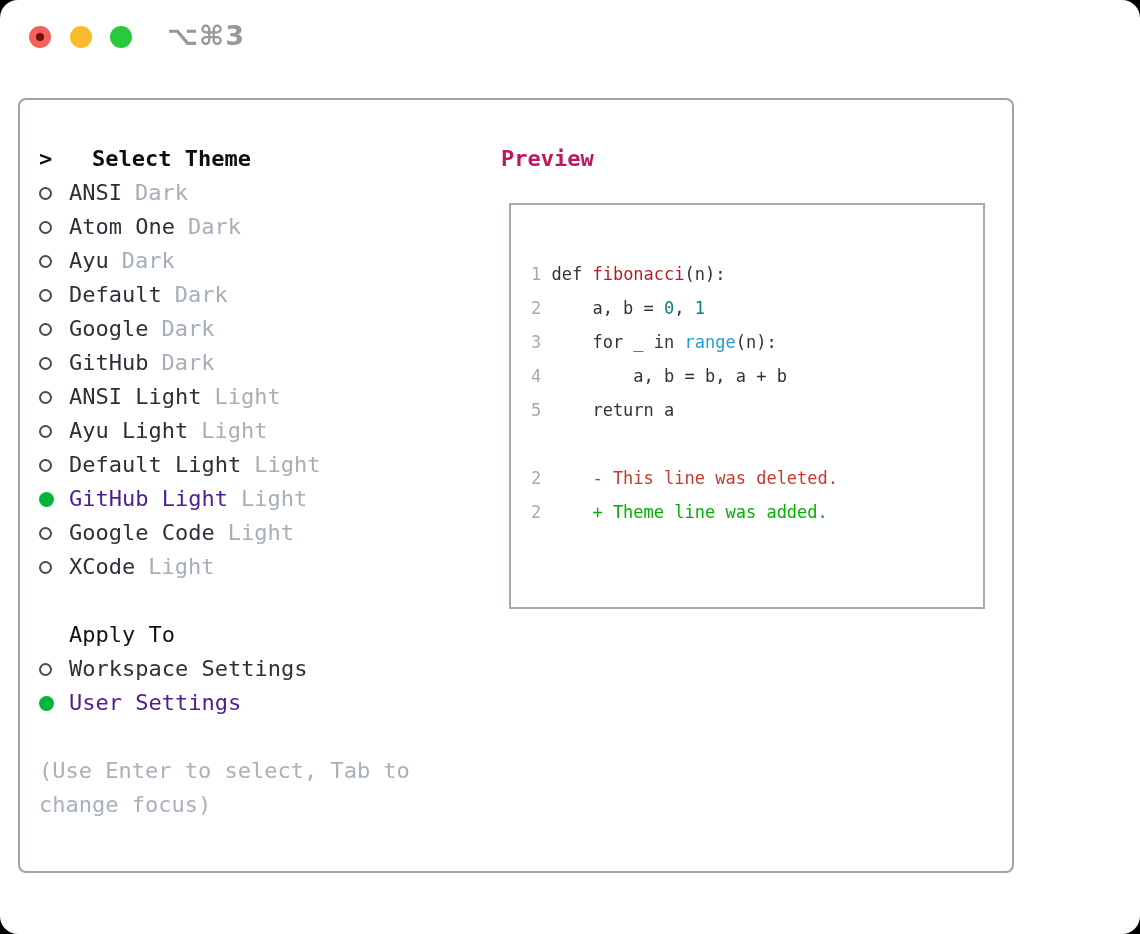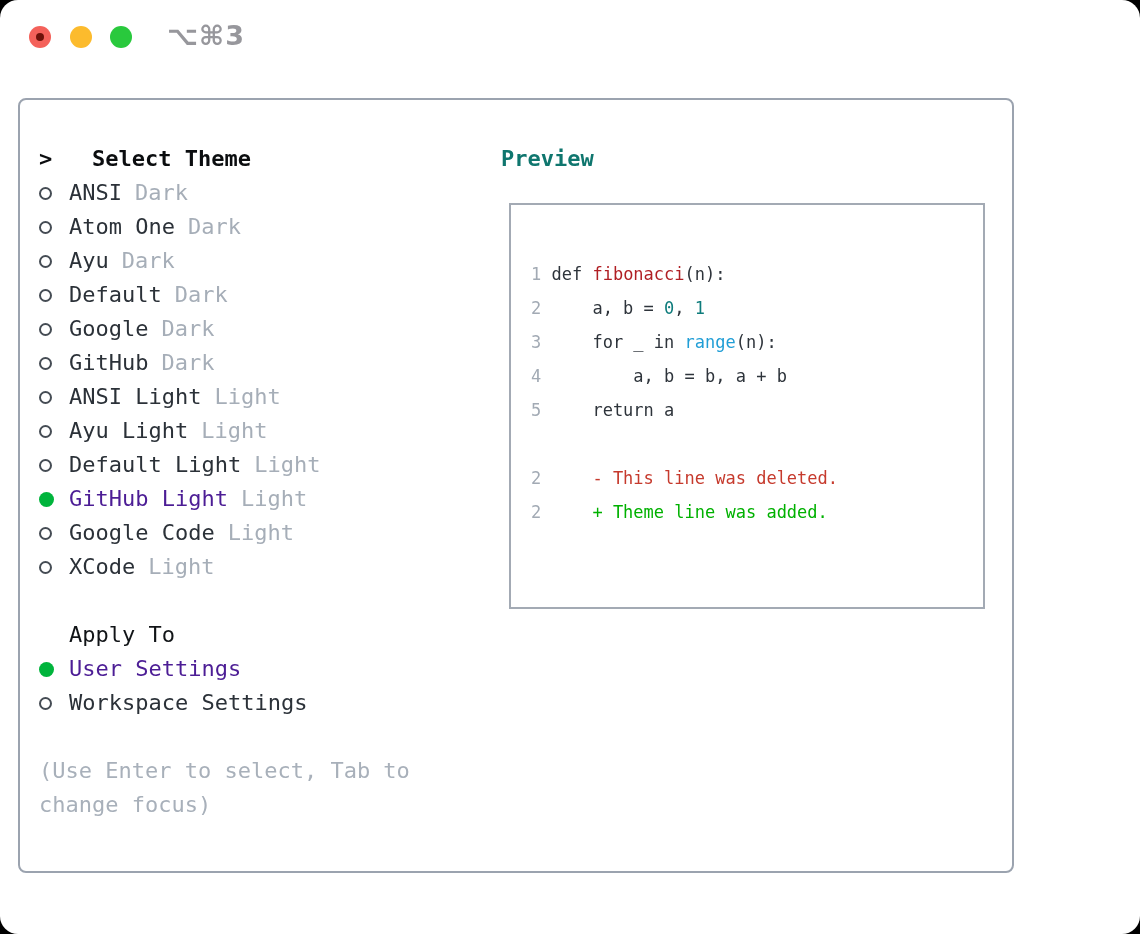--- a/index.html
+++ b/index.html
@@ -28,21 +28,21 @@
   .dot{width:13px;height:13px;box-sizing:border-box;border:2px solid #454c54;border-radius:50%;}
   .row[data-state="selected"] .dot{width:15px;height:15px;border:none;background:#00b43c;}
   .row[data-state="selected"] .name{color:#4c1d95;text-align:right;}
   .section-title{font-weight:700;color:#0b0d0f;margin-left:23px;}
   .plain-title{color:#111417;}
   .name{color:#2b3138;}
   .variant{color:#a6aeb8;margin-left:13px;}
   .spacer{height:34px;}
   .hint{margin-top:34px;color:#a8b0ba;max-width:430px;white-space:normal;}
   
-  .preview-title{font-weight:700;color:#0f766e;height:34px;}
+  .preview-title{font-weight:700;color:#be185d;height:34px;}
   .preview-box{margin-left:8px;margin-top:27px;width:476px;height:406px;box-sizing:border-box;
                border:2px solid #a3aab4;padding:52px 0 0 20px;overflow:hidden;background:#fff;}
   .code-line{white-space:pre;height:34px;font-size:17px;line-height:34px;color:#2e343b;}
   .gutter{display:inline-block;width:1ch;margin-right:1ch;color:#a2aab4;}
   .tok-plain{color:#2e343b;}
   .tok-function{color:#b01f24;}
   .tok-number{color:#0e7c7c;}
   .tok-builtin{color:#219ed6;}
   .tok-context{color:#8f979e;}
   .tok-deleted{color:#c63a2d;}
@@ -129,27 +129,27 @@
         <span class="name">XCode</span>
         <span class="variant">Light</span>
       </div>
 
       <div class="spacer"></div>
 
       <div class="row">
         <span class="marker"></span>
         <span class="plain-title">Apply To</span>
       </div>
+      <div class="row" data-state="unselected">
+        <span class="marker"><span class="dot"></span></span>
+        <span class="name">Workspace Settings</span>
+      </div>
       <div class="row" data-state="selected">
         <span class="marker"><span class="dot"></span></span>
         <span class="name">User Settings</span>
-      </div>
-      <div class="row" data-state="unselected">
-        <span class="marker"><span class="dot"></span></span>
-        <span class="name">Workspace Settings</span>
       </div>
 
       <div class="hint">(Use Enter to select, Tab to change focus)</div>
     </div>
 
     <div class="right-col">
       <div class="preview-title">Preview</div>
       <div class="preview-box">
           <div class="code-line"><span class="gutter">1</span><span class="tok-plain">def </span><span class="tok-function">fibonacci</span><span class="tok-plain">(n):</span></div>
           <div class="code-line"><span class="gutter">2</span><span class="tok-plain">    a, b = </span><span class="tok-number">0</span><span class="tok-plain">, </span><span class="tok-number">1</span></div>

